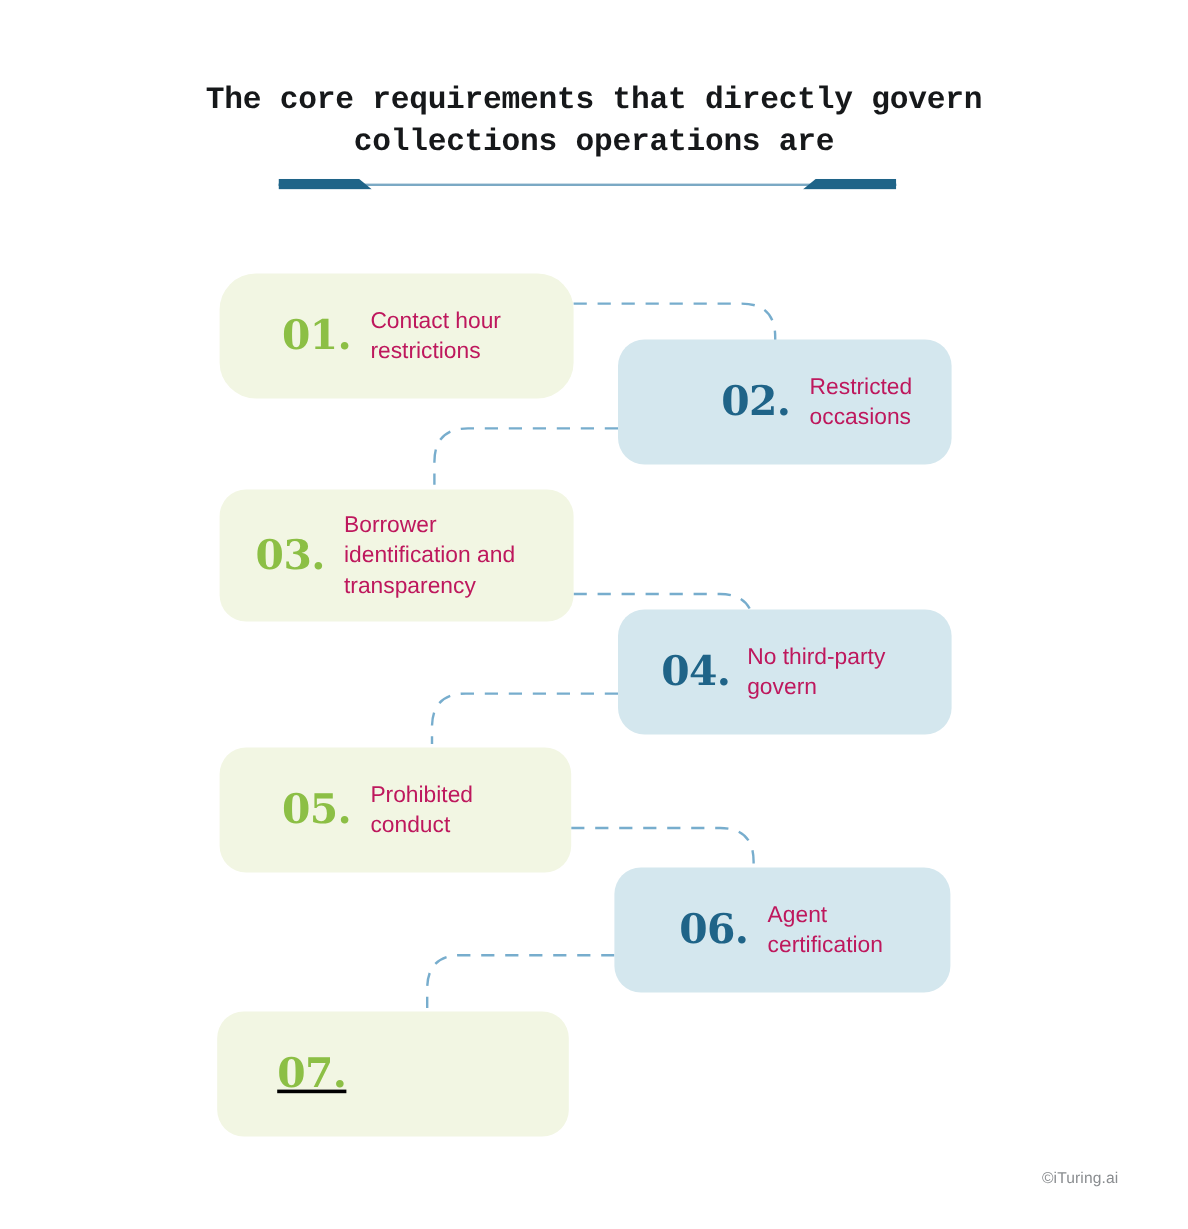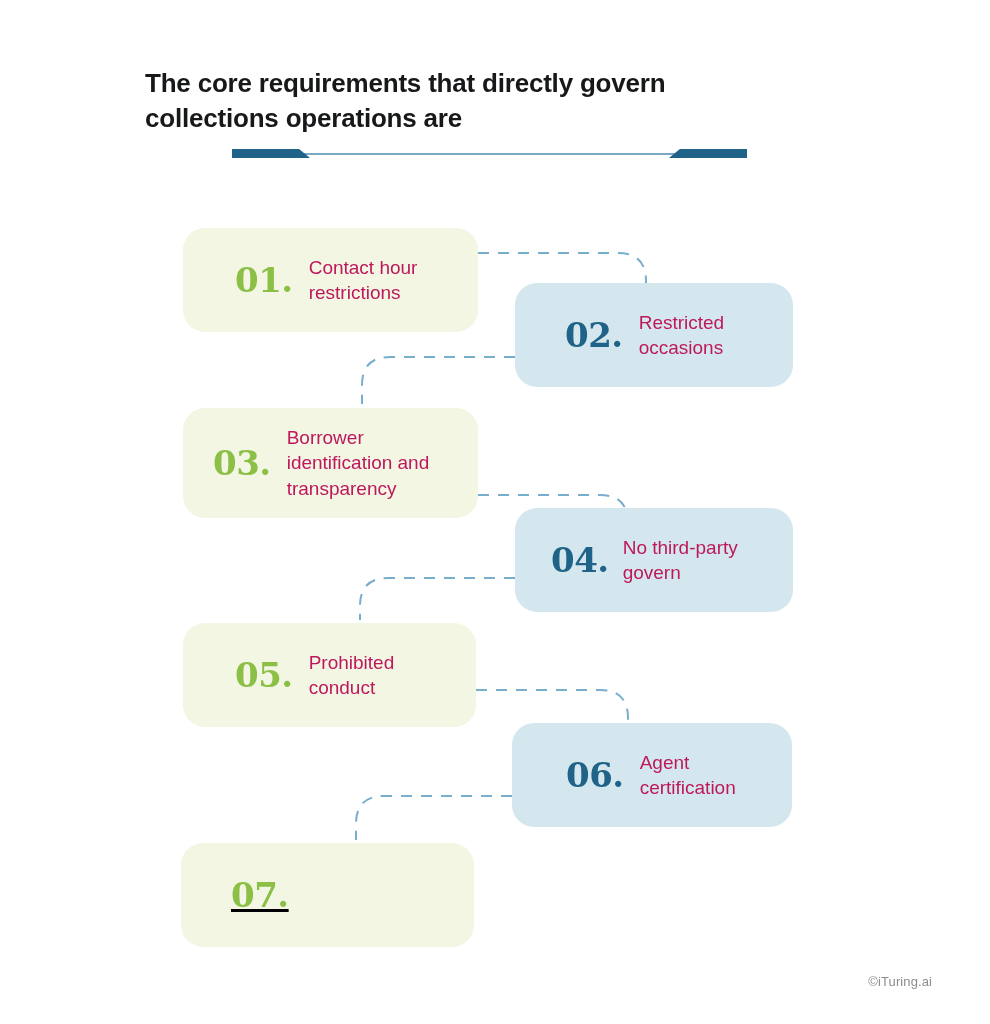--- a/index.html
+++ b/index.html
@@ -22,22 +22,22 @@
     width: 990px;
     height: 1024px;
   }
 
   
   .title {
     position: absolute;
     left: 145px;
     top: 66px;
     width: 700px;
-    text-align: left;
-    font-family: Liberation Sans, sans-serif;
+    text-align: center;
+    font-family: Liberation Mono, monospace;
     font-weight: bold;
     font-size: 26px;
     line-height: 1.33;
     letter-spacing: -0.2px;
     color: #16181a;
   }
   .title .line { display: block; }
 
   
   .divider {
@@ -118,30 +118,30 @@
   .card .label {
     font-family: "Liberation Sans", sans-serif;
     font-size: 19px;
     line-height: 1.33;
     color: #be185d;
     flex: 1 1 auto;
     white-space: pre-line;
   }
 
   
-  #card-01 { left: 183px; top: 228px; width: 295px; height: 104px; padding: 0 18px 0 52px; }
+  #card-01 { left: 183px; top: 228px; width: 295px; height: 104px; padding: 0 18px 0 52px; border-radius: 30px; }
   #card-02 { left: 515px; top: 283px; width: 278px; height: 104px; padding: 0 18px 0 50px; }
   #card-03 { left: 183px; top: 408px; width: 295px; height: 110px; padding: 0 18px 0 30px; }
   #card-04 { left: 515px; top: 508px; width: 278px; height: 104px; padding: 0 18px 0 36px; }
   #card-05 { left: 183px; top: 623px; width: 293px; height: 104px; padding: 0 28px 0 52px; }
   #card-06 { left: 512px; top: 723px; width: 280px; height: 104px; padding: 0 18px 0 54px; }
   #card-07 { left: 181px; top: 843px; width: 293px; height: 104px; padding: 0 17px 0 50px; text-decoration: underline; }
 
   #card-01 .num, #card-05 .num { margin-right: 16px; }
-  #card-02 .num { margin-right: 16px; }
+  #card-02 .num { margin-right: 16px; margin-left: 36px; }
   #card-03 .num { margin-right: 16px; }
   #card-04 .num { margin-right: 14px; }
   #card-06 .num { margin-right: 16px; }
   #card-07 .num { margin-right: 14px; }
 
   
   .footer-credit {
     position: absolute;
     right: 58px;
     top: 974px;

